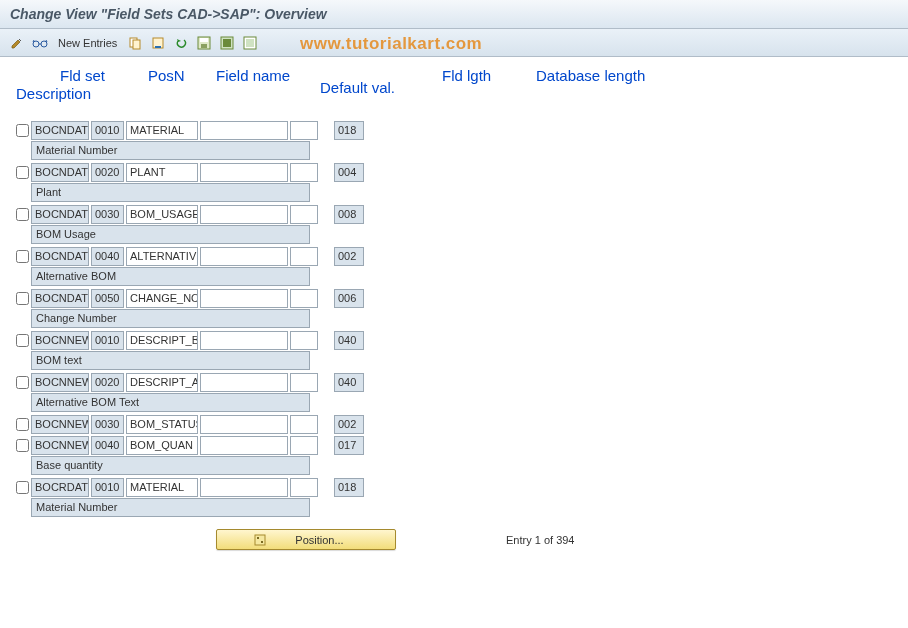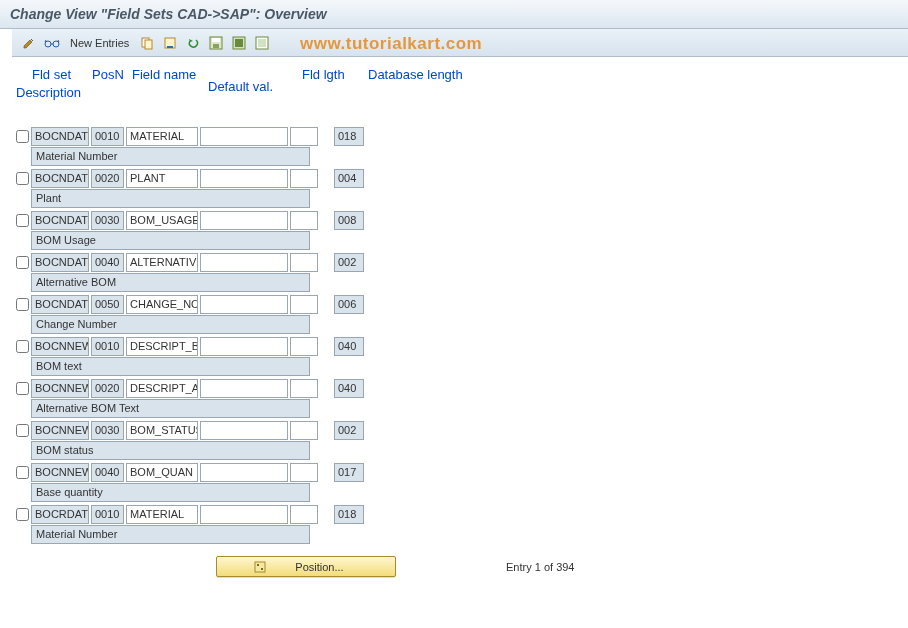--- a/index.html
+++ b/index.html
@@ -23,21 +23,20 @@
     color: #4a5866;
   }
   .toolbar {
     background: linear-gradient(#eaf1f8, #d7e3ed);
     border-bottom: 1px solid #b0bcc8;
     padding: 3px 8px;
     display: flex;
     align-items: center;
     gap: 5px;
     height: 28px;
-    margin-left: 12px;
   }
   .toolbar .icon-btn {
     width: 18px; height: 18px;
     display: flex; align-items: center; justify-content: center;
     cursor: pointer;
     border-radius: 2px;
   }
   .toolbar .txt-link {
     font-size: 11px;
     color: #333;
@@ -55,22 +54,23 @@
     pointer-events: none;
     z-index: 5;
   }
   .content {
     padding: 8px 16px 0 16px;
     position: relative;
   }
   .col-header-row {
     display: flex;
     color: #0047cc;
-    font-size: 13px;
+    font-size: 15px;
     padding: 2px 0 4px 0;
+    gap: 28px;
   }
   .col-header-row .desc-header {
     position: absolute;
     left: 16px; top: 28px;
     color: #0047cc;
   }
   .ch-chk { width: 14px; }
   .ch-fldset { width: 60px; margin-left: 2px; }
   .ch-posn { width: 40px; }
   .ch-fname { width: 76px; }
@@ -219,21 +219,21 @@
     <span class="ch-chk"></span>
     <span class="ch-fldset">Fld set</span>
     <span class="ch-posn">PosN</span>
     <span class="ch-fname">Field name</span>
     <span class="ch-defval">Default val.</span>
     <span class="ch-flgth">Fld lgth</span>
     <span class="ch-dblen">Database length</span>
     <span class="desc-header">Description</span>
   </div>
 
-  <div id="rows-container" style="margin-top:28px;">
+  <div id="rows-container" style="margin-top:20px;">
       <div class="row-block">
         <div class="data-row">
           <input type="checkbox" class="chkbox" style="">
           <div class="cell w-fldset readonly">BOCNDAT</div>
           <div class="cell w-posn readonly">0010</div>
           <div class="cell w-fname">MATERIAL</div>
           <div class="cell w-defval"></div>
           <div class="cell w-flgth"></div>
           <div class="cell w-dblen readonly">018</div>
         </div>
@@ -327,23 +327,20 @@
       </div>
       <div class="row-block">
         <div class="data-row">
           <input type="checkbox" class="chkbox" style="">
           <div class="cell w-fldset readonly">BOCNNEW</div>
           <div class="cell w-posn readonly">0030</div>
           <div class="cell w-fname">BOM_STATUS</div>
           <div class="cell w-defval"></div>
           <div class="cell w-flgth"></div>
           <div class="cell w-dblen readonly">002</div>
-        </div>
-        <div class="desc-row">
-          <div class="desc-cell">BOM status</div>
         </div>
       </div>
       <div class="row-block">
         <div class="data-row">
           <input type="checkbox" class="chkbox" style="">
           <div class="cell w-fldset readonly">BOCNNEW</div>
           <div class="cell w-posn readonly">0040</div>
           <div class="cell w-fname">BOM_QUAN</div>
           <div class="cell w-defval"></div>
           <div class="cell w-flgth"></div>

